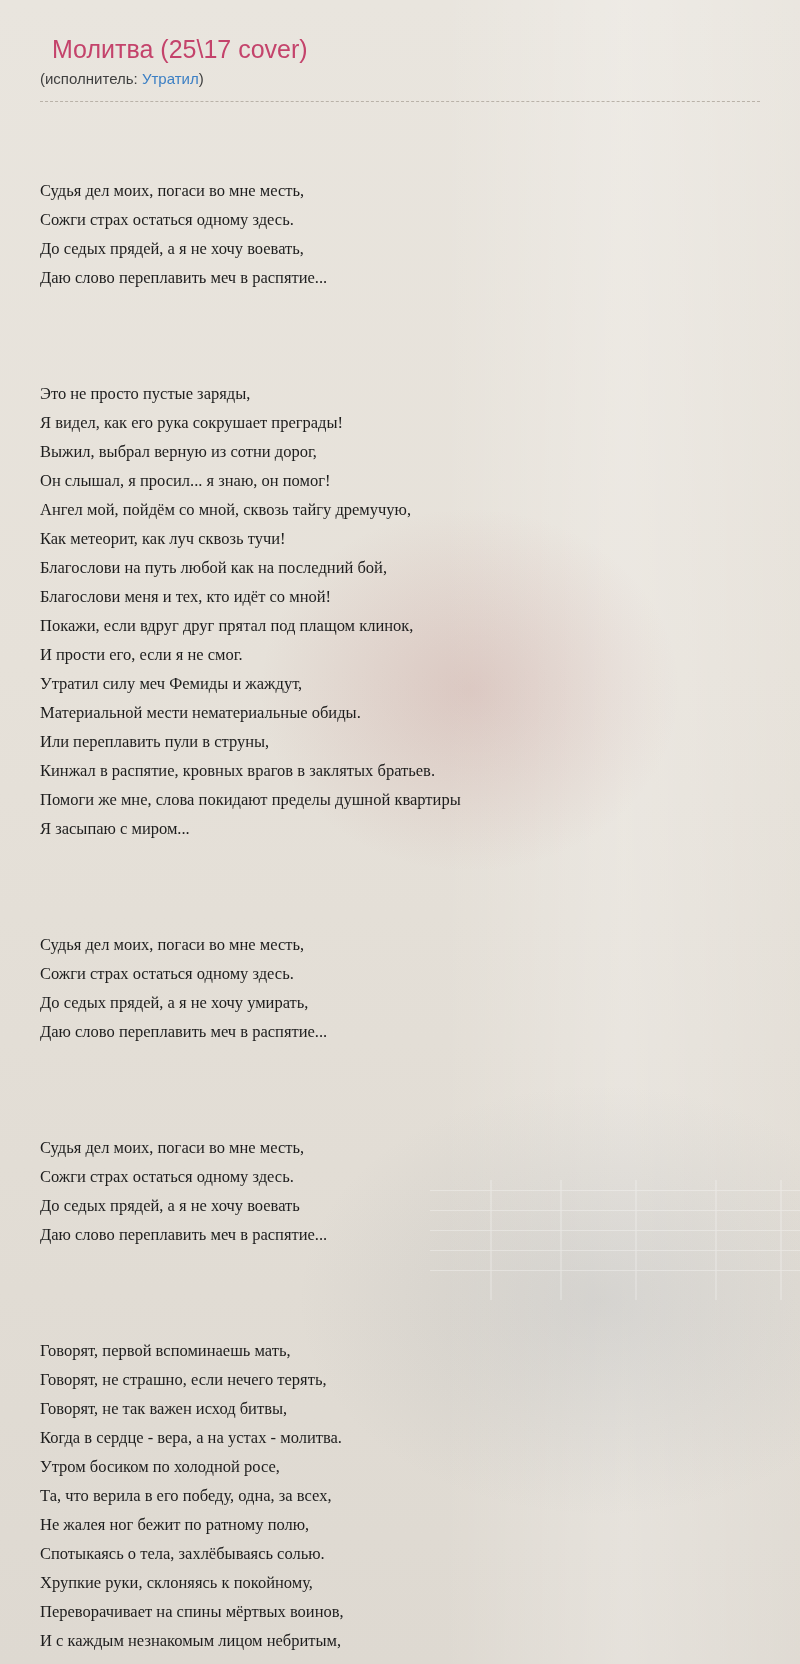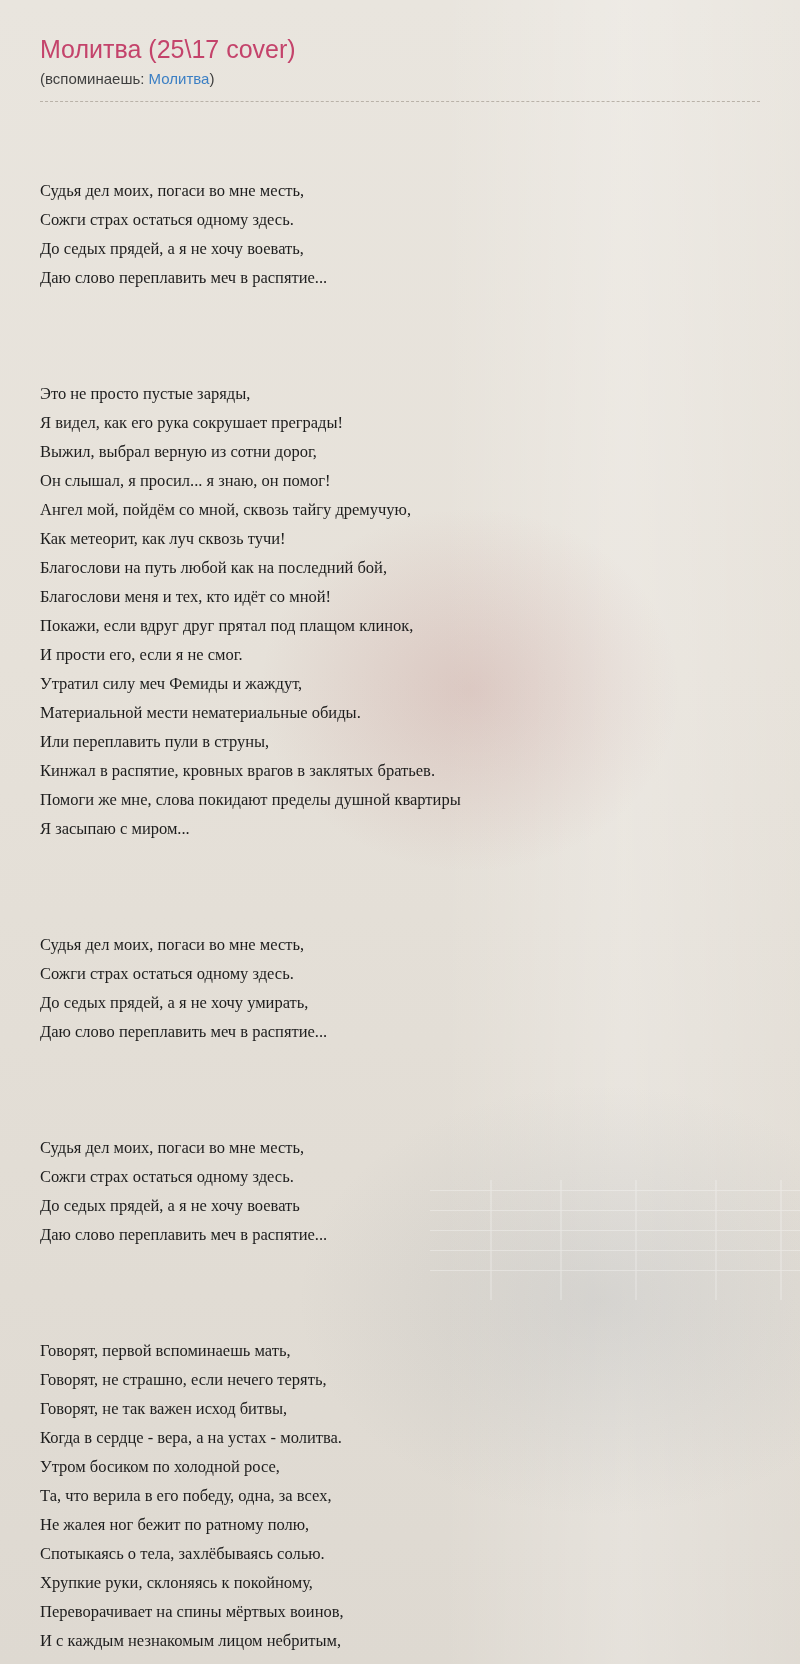--- a/index.html
+++ b/index.html
@@ -55,21 +55,21 @@
   }
   .content {
     position: relative;
     padding: 34px 40px 0 40px;
   }
   .song-title {
     color: #c4436b;
     font-size: 25px;
     line-height: 30px;
     font-weight: normal;
-    margin: 0 0 6px 0;
+    margin: 0 0 6px 12px;
   }
   .artist-line {
     font-size: 15px;
     color: #3f3f3f;
     margin: 0 0 14px 0;
   }
   .artist-link {
     color: #3b7fc4;
     text-decoration: none;
   }
@@ -129,22 +129,22 @@
       <b style="left:130px"></b>
       <b style="left:205px"></b>
       <b style="left:285px"></b>
       <b style="left:350px"></b>
   </div>
 
   <div class="content">
 
     <h1 class="song-title">Молитва (25\17 cover)</h1>
 
-    <div class="artist-line"><span>(вспоминаешь:</span>
-      <a class="artist-link" href="#">Молитва</a><span>)</span></div>
+    <div class="artist-line"><span>(исполнитель:</span>
+      <a class="artist-link" href="#">Утратил</a><span>)</span></div>
 
     <hr class="divider">
 
     <div class="lyrics">
       <p class="lyrics-block">Судья дел моих, погаси во мне месть,
 Сожги страх остаться одному здесь.
 До седых прядей, а я не хочу воевать,
 Даю слово переплавить меч в распятие...</p>
       <p class="lyrics-block">Это не просто пустые заряды,
 Я видел, как его рука сокрушает преграды!

